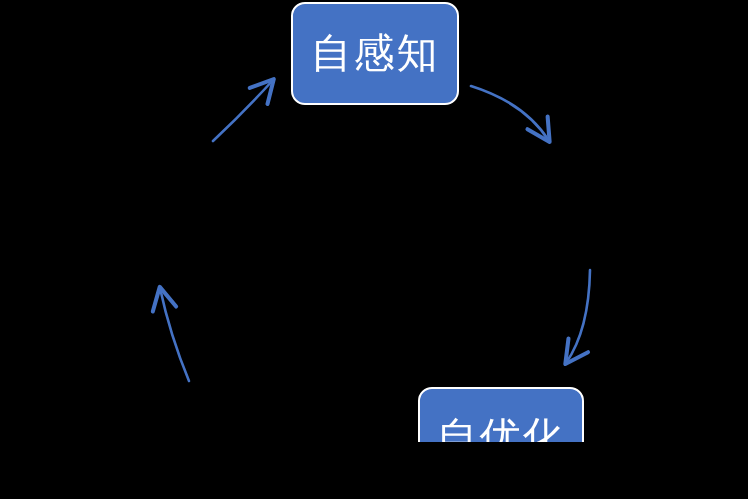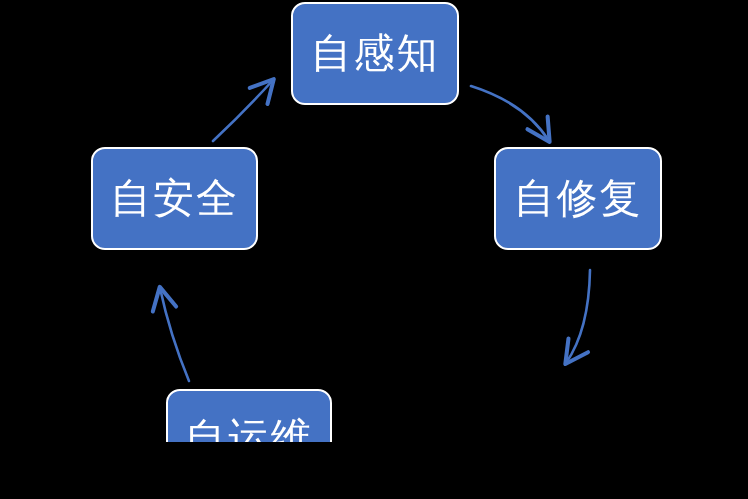--- a/index.html
+++ b/index.html
@@ -73,26 +73,20 @@
 
     <path d="M 189 381 Q 170 335 160 288" fill="none" stroke="#4472C4" stroke-width="2.6" stroke-linecap="round" marker-end="url(#head-open)"></path>
 
     <path d="M 213 141 Q 246 110 273 80" fill="none" stroke="#4472C4" stroke-width="2.6" stroke-linecap="round" marker-end="url(#head-open)"></path>
   </svg>
 
   <div class="node" id="node-self-perception">
     <span>自感知</span>
   </div>
 
-  <div class="node" id="node-self-repair">
-    <span>自修复</span>
+
+  <div class="node" id="node-self-optimization">
+    <span>自优化</span>
   </div>
 
 
-  <div class="node" id="node-self-operation">
-    <span>自运维</span>
-  </div>
-
-  <div class="node" id="node-self-security">
-    <span>自安全</span>
-  </div>
 
 </div>
 
 </body></html>

